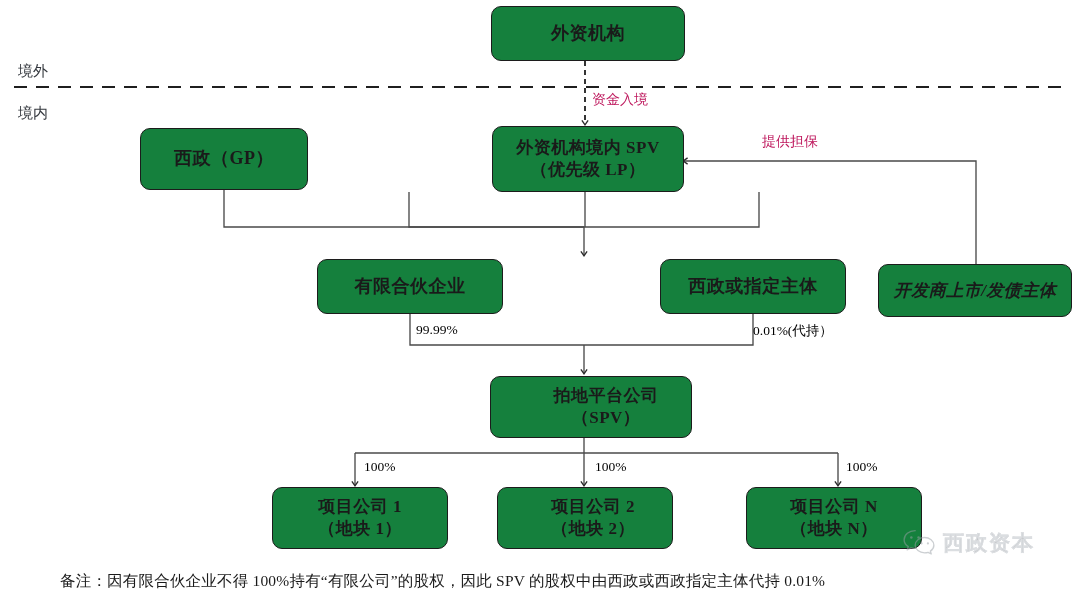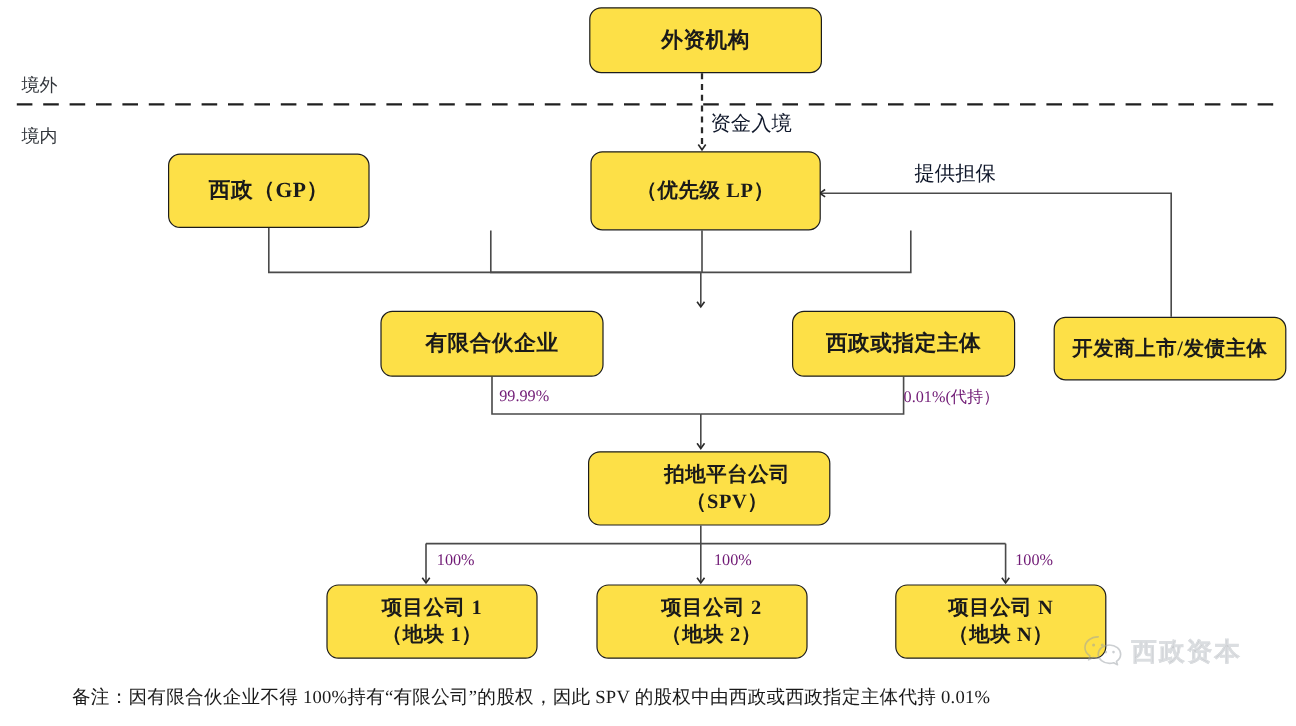--- a/index.html
+++ b/index.html
@@ -23,45 +23,45 @@
     top: 0;
     width: 1080px;
     height: 605px;
     pointer-events: none;
   }
   .node {
     position: absolute;
     box-sizing: border-box;
     border: 1.6px solid #1c1c1c;
     border-radius: 10px;
-    background: #fde047;
+    background: #15803d;
     display: flex;
     flex-direction: column;
     align-items: center;
     justify-content: center;
     text-align: center;
     color: #1a1a1a;
     font-weight: bold;
     line-height: 1.28;
     letter-spacing: 0.5px;
   }
   .node .ln { display: block; white-space: nowrap; }
   .nd-18 { font-size: 18px; }
   .nd-17 { font-size: 17px; }
 
   .edge-label {
     position: absolute;
-    color: #0f172a;
-    font-size: 17px;
+    color: #be185d;
+    font-size: 14px;
     white-space: nowrap;
     font-family: "Liberation Serif", "DejaVu Serif", serif;
   }
   .edge-label.pct {
     font-size: 13.5px;
-    color: #701a75;
+    color: #000000;
     text-align: right;
   }
   .boundary-label {
     position: absolute;
     font-size: 15px;
     color: #33373d;
     white-space: nowrap;
   }
   .footnote {
     position: absolute;
@@ -129,32 +129,33 @@
   <div class="node nd-18" style="left:491px; top:6px; width:194px; height:55px;">
     <span class="ln">外资机构</span>
   </div>
 
   <div class="node nd-18" style="left:140px; top:128px; width:168px; height:62px;">
     <span class="ln">西政（GP）</span>
   </div>
 
 
   <div class="node nd-17" style="left:492px; top:126px; width:192px; height:66px;">
+    <span class="ln">外资机构境内 SPV</span>
     <span class="ln">（优先级 LP）</span>
   </div>
 
   <div class="node nd-18" style="left:317px; top:259px; width:186px; height:55px;">
     <span class="ln">有限合伙企业</span>
   </div>
 
   <div class="node nd-18" style="left:660px; top:259px; width:186px; height:55px;">
     <span class="ln">西政或指定主体</span>
   </div>
 
-  <div class="node nd-17" style="left:878px; top:264px; width:194px; height:53px;">
+  <div class="node nd-17" style="left:878px; top:264px; width:194px; height:53px;font-style:italic;">
     <span class="ln">开发商上市/发债主体</span>
   </div>
 
   <div class="node nd-17" style="left:490px; top:376px; width:202px; height:62px;padding-left:30px;">
     <span class="ln">拍地平台公司</span>
     <span class="ln">（SPV）</span>
   </div>
 
   <div class="node nd-17" style="left:272px; top:487px; width:176px; height:62px;">
     <span class="ln">项目公司 1</span>

